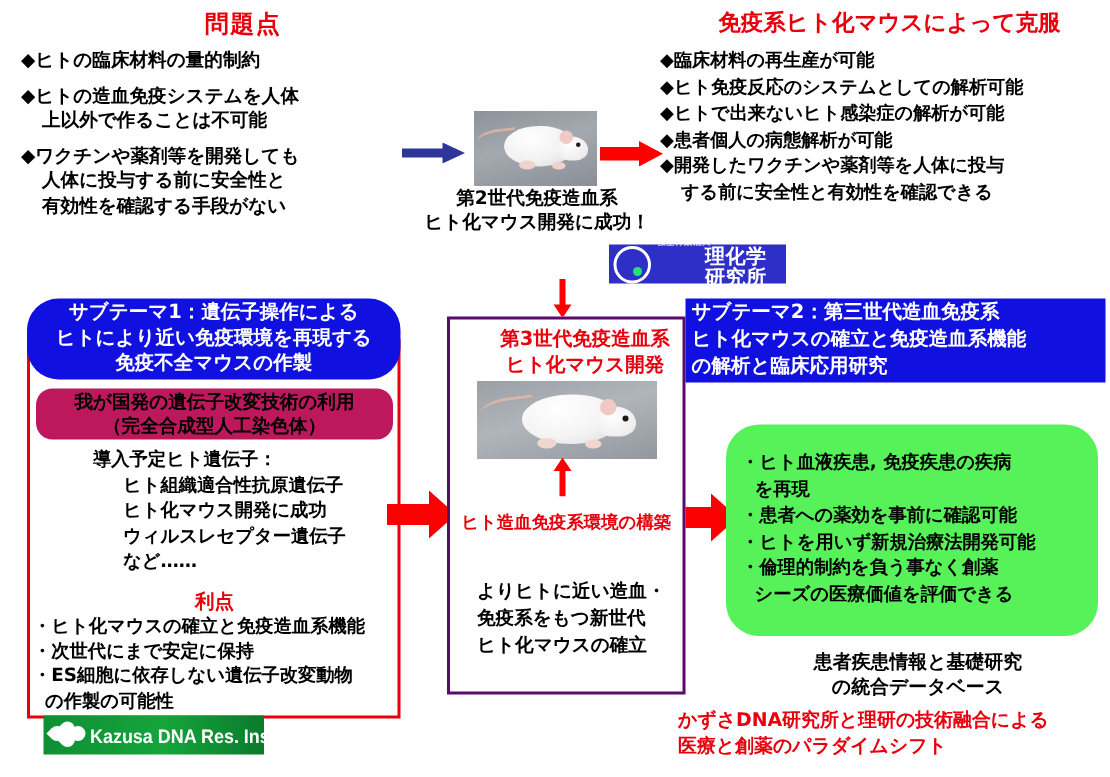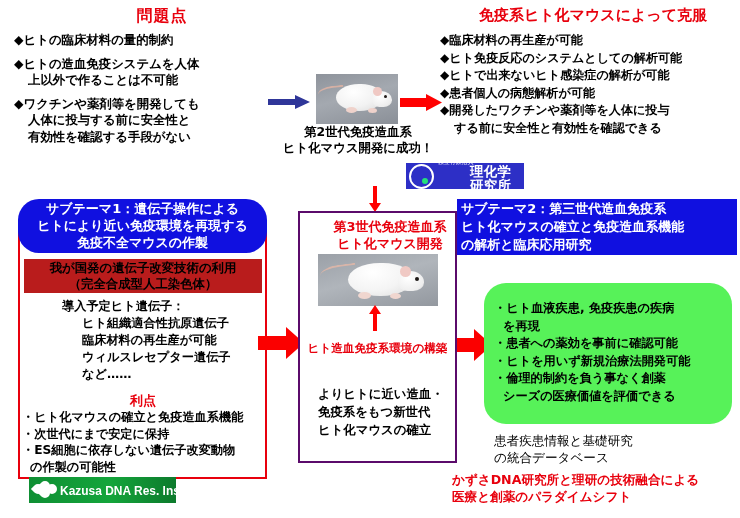--- a/index.html
+++ b/index.html
@@ -113,23 +113,23 @@
     background: #1010e0; color: #ffffff;
     font-size: 13px; font-weight: bold; text-align: center; line-height: 17px;
     padding-top: 1px; box-sizing: border-box; border-radius: 21px;
   }
   #sub1-box {
     left: 18px; top: 226px; width: 249px; height: 253px;
     border: 2px solid #e8000d; box-sizing: border-box;
   }
   #sub1-green {
     left: 24px; top: 259px; width: 238px; height: 34px;
-    background: #b91c1c;
+    background: #be185d;
     font-size: 12.4px; font-weight: bold; text-align: center; line-height: 16px;
-    padding-top: 1px; box-sizing: border-box;
+    padding-top: 1px; box-sizing: border-box; border-radius: 11px;
   }
   #sub1-genes {
     left: 24px; top: 298px; width: 238px;
     font-size: 12.2px; font-weight: bold; line-height: 17px; text-align: left;
   }
   #sub1-genes .g0 { padding-left: 38px; }
   #sub1-genes .g1 { padding-left: 58px; }
   #merit-title {
     left: 24px; top: 392px; width: 238px;
     font-size: 13px; font-weight: bold; color: #e8000d; text-align: center;
@@ -233,21 +233,21 @@
     left: 484px; top: 283px; width: 248px; height: 141px;
     background: #57f259; border-radius: 22px;
   }
   #outcomes-list {
     left: 494px; top: 300px; width: 236px;
     font-size: 12.2px; font-weight: bold; line-height: 17.5px; text-align: left;
   }
   #outcomes-list .cont { display: block; padding-left: 9px; }
   #database-text {
     left: 494px; top: 432px; width: 236px;
-    font-size: 12.6px; font-weight: normal; line-height: 17px; text-align: left;
+    font-size: 12.6px; font-weight: bold; line-height: 17px; text-align: center;
   }
   #paradigm-text {
     left: 452px; top: 472px; width: 288px;
     font-size: 12.6px; font-weight: bold; color: #e8000d;
     line-height: 16.5px; text-align: left;
   }
 </style>
 </head>
 <body>
 
@@ -333,21 +333,21 @@
 </div>
 
 <div class="abs" id="sub1-green">
   <div>我が国発の遺伝子改変技術の利用</div>
   <div>（完全合成型人工染色体）</div>
 </div>
 
 <div class="abs" id="sub1-genes">
   <div class="g0">導入予定ヒト遺伝子：</div>
   <div class="g1">ヒト組織適合性抗原遺伝子</div>
-  <div class="g1">臨床材料の再生産が可能</div>
+  <div class="g1">ヒト化マウス開発に成功</div>
   <div class="g1">ウィルスレセプター遺伝子</div>
   <div class="g1">など……</div>
 </div>
 
 <div class="abs" id="merit-title">利点</div>
 
 <div class="abs" id="merit-list">
   <div>
     <span>・ヒト化マウスの確立と免疫造血系機能</span>
   </div>

